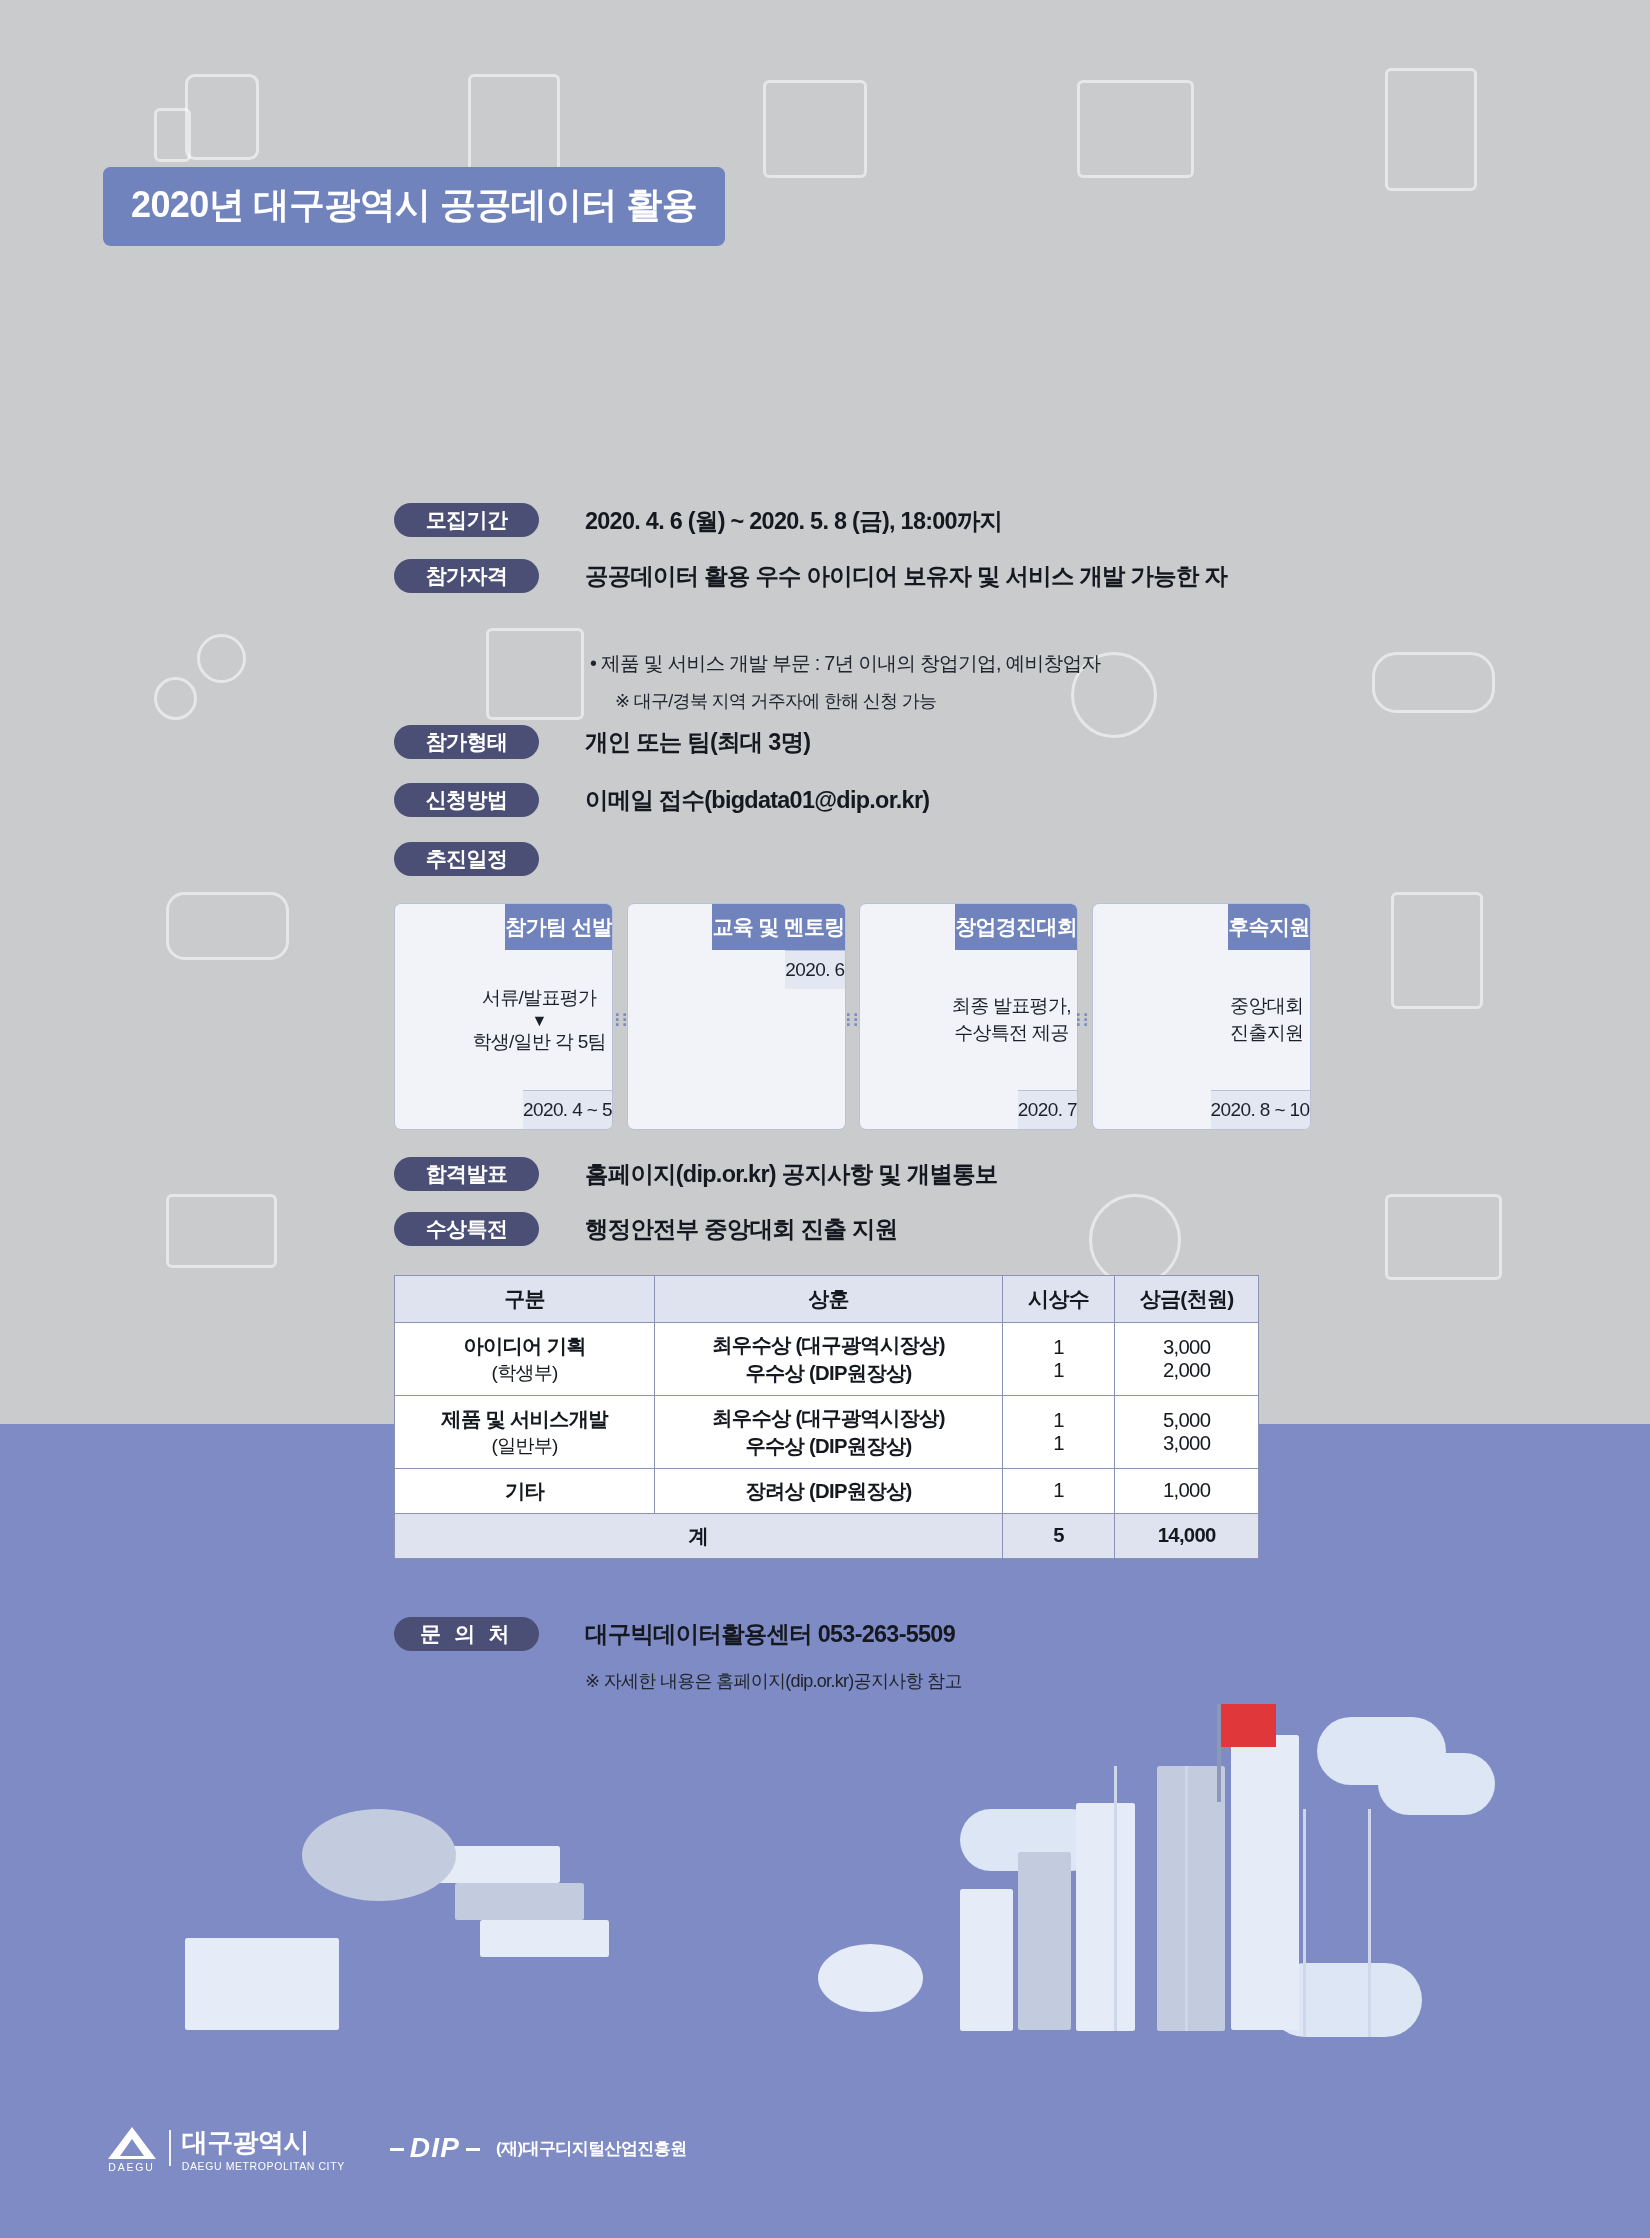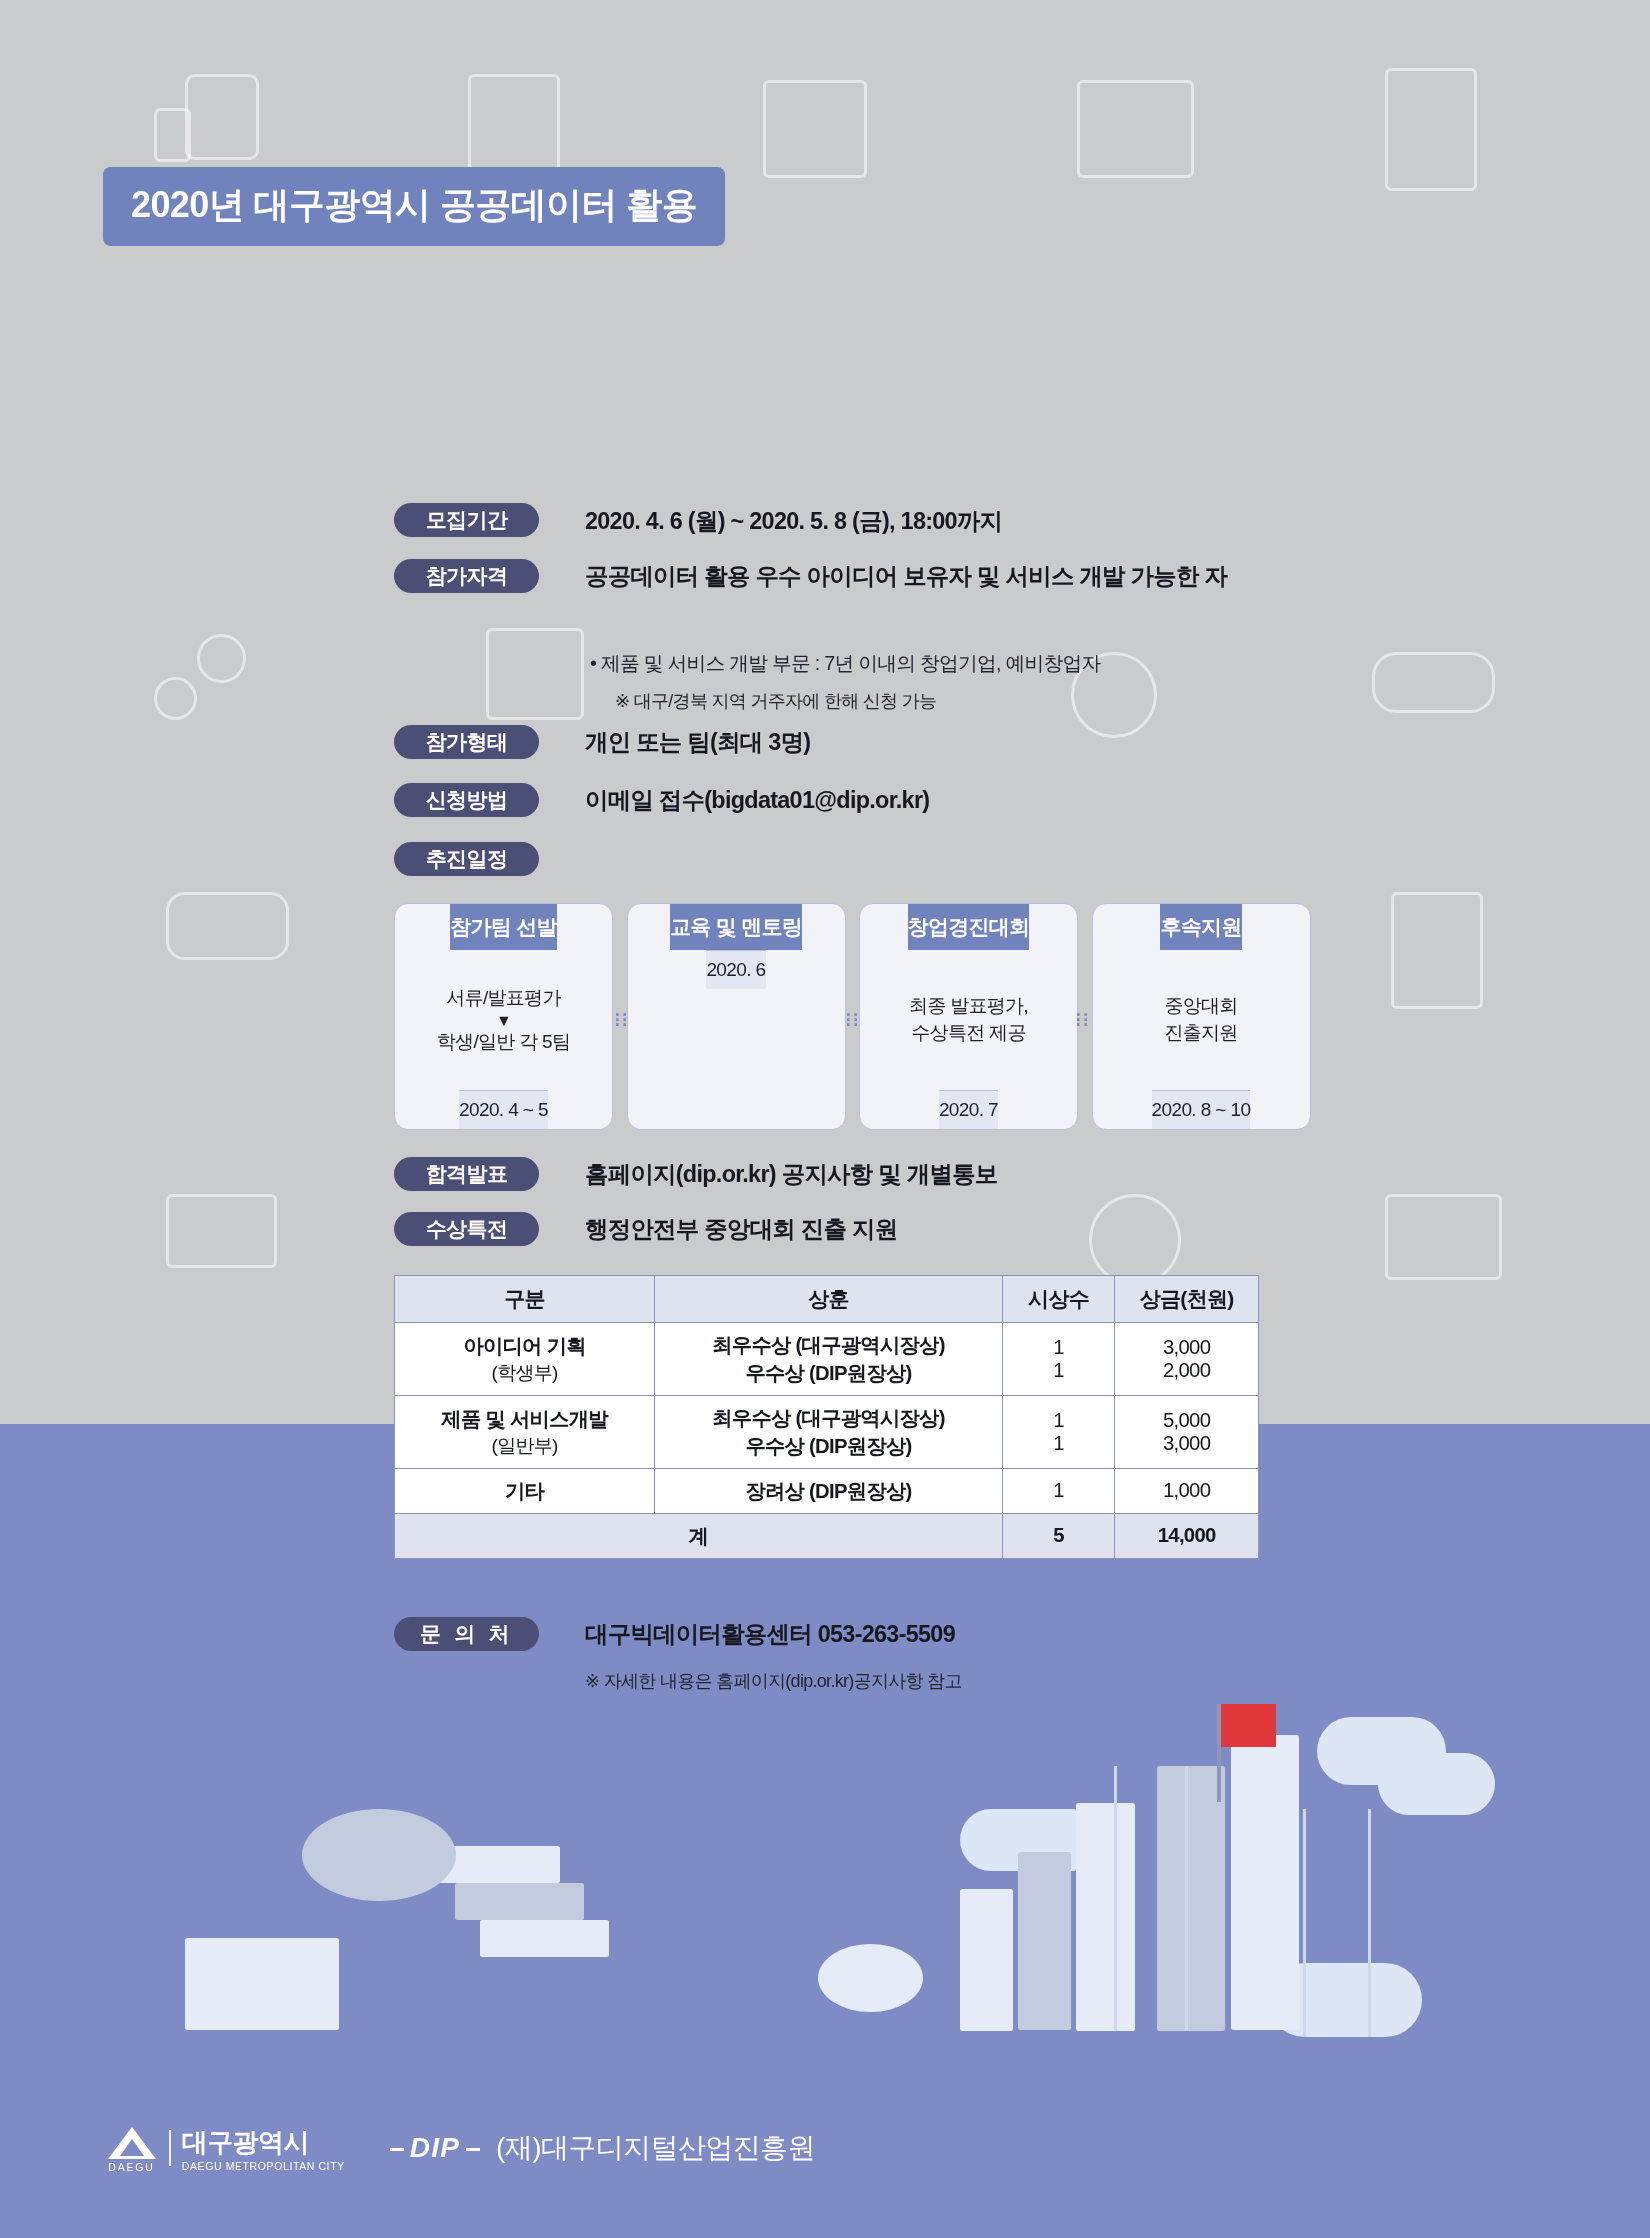--- a/index.html
+++ b/index.html
@@ -106,25 +106,25 @@
     position: absolute;
     top: 903px;
     left: 394px;
     display: flex;
     gap: 13.5px;
   }
   .sched-card {
     width: 217px;
     background: #f1f3f8;
     border: 1.2px solid #b9c0d8;
-    border-radius: 14px;
+    border-radius: 7px;
     overflow: hidden;
     display: flex;
     flex-direction: column;
-    align-items: center;
+    align-items: flex-end;
   }
   .sched-head {
     background: #7083bc;
     color: #fff;
     font-size: 21px;
     font-weight: bold;
     letter-spacing: -0.7px;
     text-align: center;
     padding: 8.6px 0 9.8px 0;
   }
@@ -236,21 +236,21 @@
     position: relative;
     padding: 0 16px;
   }
   .dip-logo:before, .dip-logo:after {
     content: "";
     position: absolute; top: 50%;
     width: 13.5px; height: 2.5px; background: #ffffff;
   }
   .dip-logo:before { left: -3.7px; }
   .dip-logo:after { right: -3.7px; }
-  .dip-text { color: #ffffff; font-size: 28px; font-weight: normal; letter-spacing: -0.6px; }
+  .dip-text { color: #ffffff; font-size: 17px; font-weight: bold; letter-spacing: -0.6px; }
 
   
   .illus { position: absolute; }
   .bar {
     position: absolute;
     background: #e6ecf7;
     border-radius: 2.5px;
   }
   .bar.dark { background: #c3ccdf; }
   .cloud {

